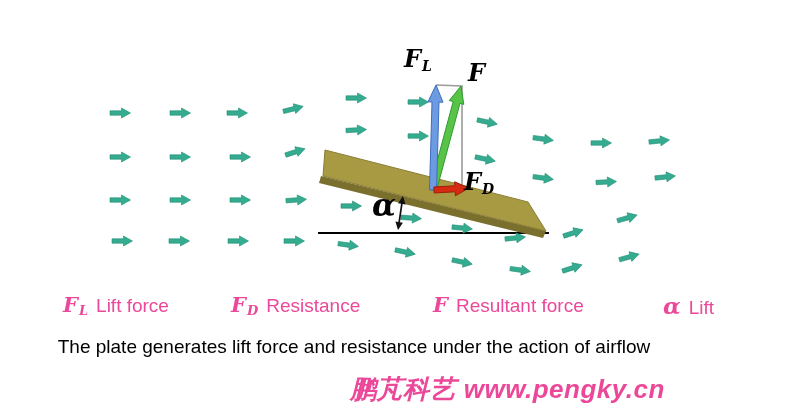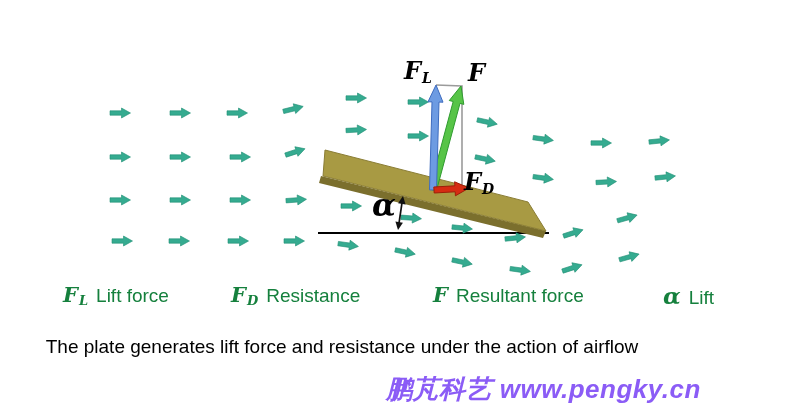--- a/index.html
+++ b/index.html
@@ -5,29 +5,29 @@
   html,body{margin:0;padding:0;background:#fff;}
   .stage{
     position:relative;width:800px;height:420px;background:#ffffff;
     overflow:hidden;font-family:"Liberation Sans",sans-serif;
   }
   .stage svg{position:absolute;left:0;top:0;}
   .sym-label{position:absolute;color:#000;white-space:nowrap;line-height:1;}
   .sym{font-family:"DejaVu Serif",serif;font-style:italic;font-weight:bold;font-size:24px;}
   .sub{font-family:"DejaVu Serif",serif;font-style:italic;font-weight:bold;font-size:14px;vertical-align:-4px;margin-left:1px;}
   .alpha-big{position:absolute;font-family:"DejaVu Serif",serif;font-style:italic;font-weight:600;font-size:31px;color:#000;line-height:1;}
-  .legend-item{position:absolute;top:282px;white-space:nowrap;color:#15803d;}
+  .legend-item{position:absolute;top:292px;white-space:nowrap;color:#ec4899;}
   .legend-item .sym{font-size:21px;}
   .legend-item .sub{font-size:13px;vertical-align:-3px;}
   .legend-item .txt{font-size:19px;margin-left:8px;}
   .legend-item .sym-alpha{font-family:"DejaVu Serif",serif;font-style:italic;font-weight:600;font-size:23px;}
   .caption{position:absolute;top:336px;left:0;width:684px;text-align:center;
-    font-size:19px;color:#000;}
+    font-size:19px;color:#000;padding-left:12px;}
   .watermark{position:absolute;top:372px;left:350px;font-size:26px;font-style:italic;
-    font-weight:bold;color:#8b5cf6;letter-spacing:0.5px;white-space:nowrap;margin-left:36px;}
+    font-weight:bold;color:#ec4899;letter-spacing:0.5px;white-space:nowrap;}
 </style>
 </head>
 <body>
 
 <div class="stage">
 
   <svg id="diagram" width="800" height="420" viewBox="0 0 800 420">
       <defs>
         <path id="flowA" d="M -10 -2.2 L 1.5 -2.2 L 1.5 -5 L 10.5 0 L 1.5 5 L 1.5 2.2 L -10 2.2 Z" fill="#35ab90" stroke="#1f8e74" stroke-width="0.6"></path>
       </defs>
@@ -86,21 +86,21 @@
         <polygon points="436.5,190.1 439,102.1 443,102.2 436,85 428,101.8 432,101.9 429.5,189.9" fill="#6d9be2" stroke="#3e6cbf" stroke-width="1" stroke-linejoin="round"></polygon>
         <polygon points="434.2,193 455.2,191.8 455.4,195.8 469,188 454.6,181.8 454.9,185.8 433.8,187" fill="#d62b12" stroke="#9e1e08" stroke-width="1" stroke-linejoin="round"></polygon>
       </g>
       <g>
         <line x1="398.87296394296897" y1="224.06384518781087" x2="402.12703605703103" y2="201.93615481218913" stroke="#111111" stroke-width="1.7"></line>
         <path d="M 403 196 L 405.59561279042777 204.4677502467992 L 398.0764833616549 203.36199591903846 Z" fill="#111111"></path>
         <path d="M 398 230 L 402.9235166383451 222.63800408096154 L 395.40438720957223 221.5322497532008 Z" fill="#111111"></path>
       </g>
     </svg>
 
-  <div class="sym-label" style="left:404px;top:59px;">
+  <div class="sym-label" style="left:404px;top:47px;">
     <span class="sym">F</span><span class="sub">L</span>
   </div>
 
   <div class="sym-label" style="left:468px;top:61px;">
     <span class="sym">F</span>
   </div>
 
   <div class="sym-label" style="left:464px;top:170px;">
     <span class="sym">F</span><span class="sub">D</span>
   </div>

